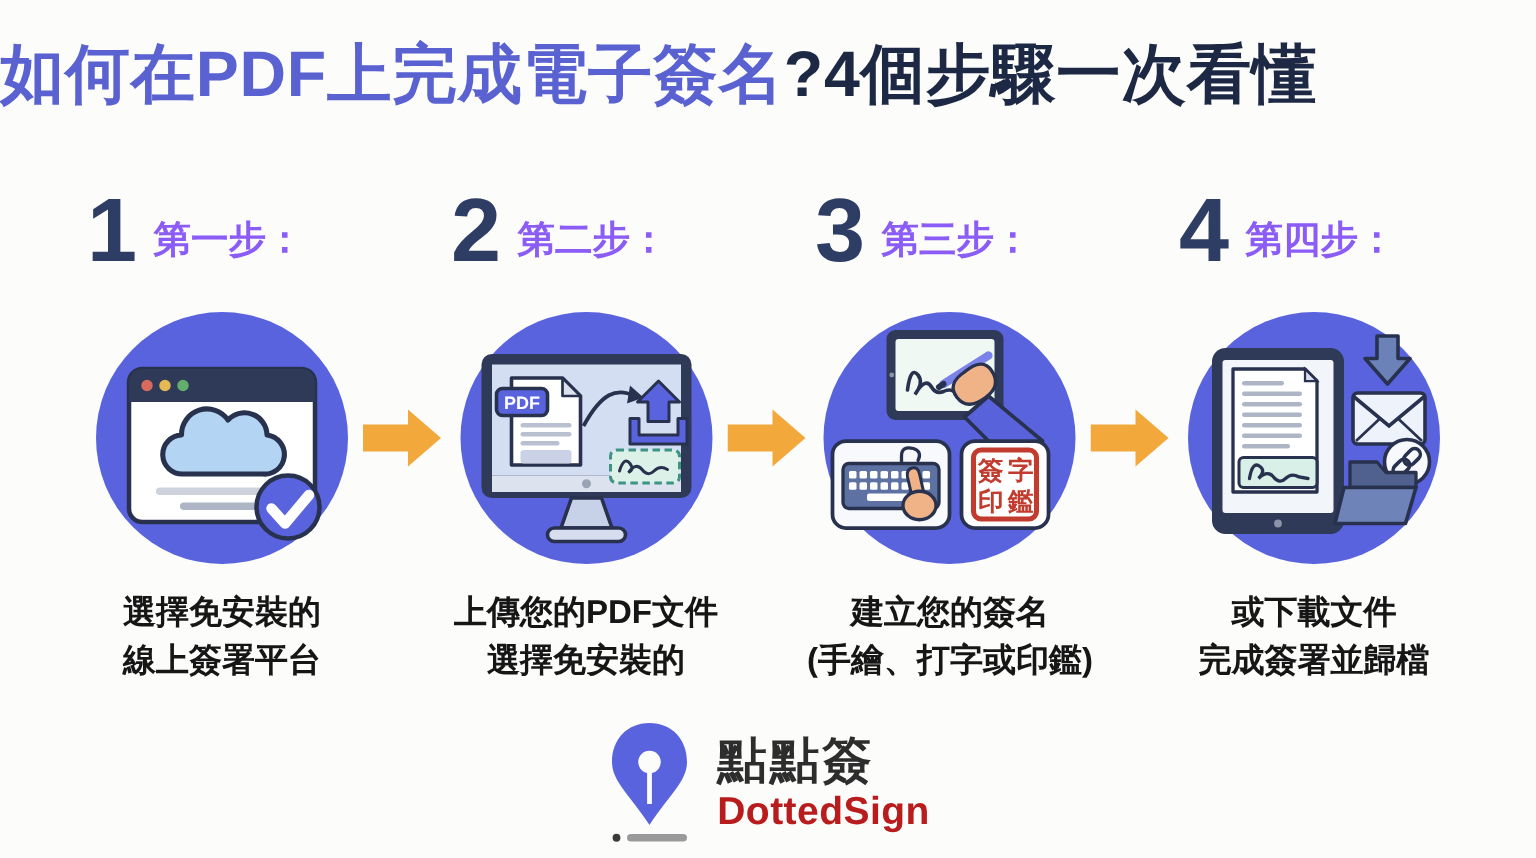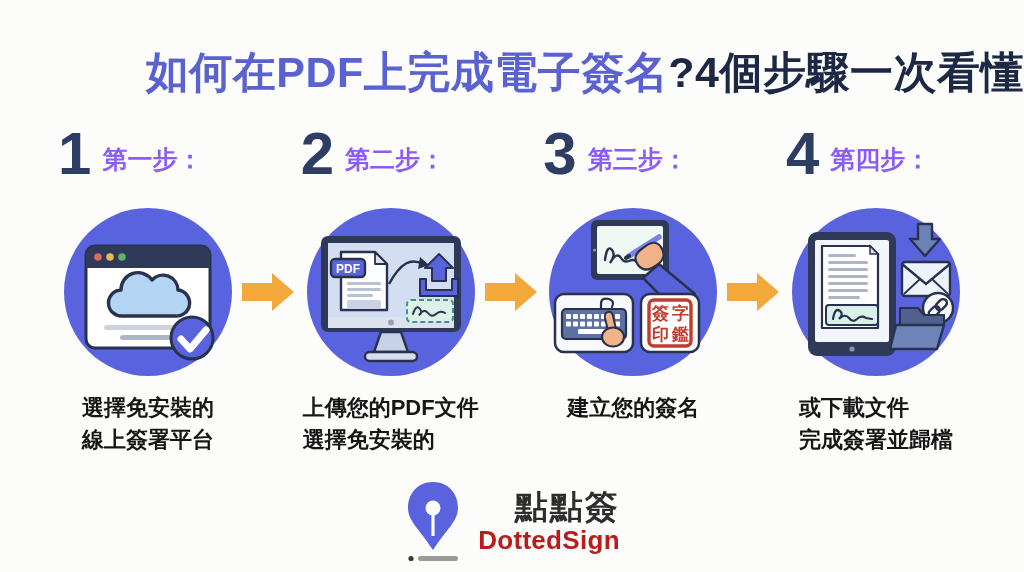--- a/index.html
+++ b/index.html
@@ -5,21 +5,21 @@
   html,body{margin:0;padding:0;}
   body{
     width:1024px;height:572px;overflow:hidden;
     background:#FCFCFA;
     font-family:"Liberation Sans","DejaVu Sans",sans-serif;
   }
   .poster{position:relative;width:1024px;height:572px;}
 
   
   .main-title{
-    padding-top:49px;text-align:right;
+    padding-top:27px;text-align:left;
     font-size:43px;font-weight:800;letter-spacing:0.5px;line-height:1.1;
     white-space:nowrap;
   }
   .main-title .t-hl{color:#5A62D2;}
   .main-title .t-rest{color:#1C2844;}
 
   
   .steps{
     position:absolute;top:118px;left:0;right:0;
     display:flex;justify-content:space-between;
@@ -27,37 +27,37 @@
   }
   .step-col{width:224px;display:flex;flex-direction:column;align-items:center;}
   .step-header{
     display:flex;align-items:center;gap:11px;height:72px;
     align-self:flex-start;margin-left:22px;
   }
   .step-num{font-size:60px;font-weight:800;color:#2E3D63;line-height:1;}
   .step-label{font-size:25px;font-weight:700;color:#8b5cf6;margin-top:10px;}
   .circle-wrap{margin-top:16px;width:172px;height:172px;}
   .step-desc{
-    margin-top:14px;text-align:left;
+    margin-top:14px;text-align:center;
     font-size:22px;font-weight:700;color:#161616;line-height:1.45;
     white-space:nowrap;
   }
 
   
   .flow-arrow{position:absolute;top:270px;width:54px;height:44px;}
   .flow-arrow.a1{left:242px;}
   .flow-arrow.a2{left:485px;}
   .flow-arrow.a3{left:727px;}
 
   
   .footer{
     position:absolute;left:0;right:0;bottom:8px;
     display:flex;justify-content:center;align-items:center;gap:16px;
   }
-  .brand-text{display:flex;flex-direction:column;line-height:1.15;align-items:flex-end;}
+  .brand-text{display:flex;flex-direction:column;line-height:1.15;}
   .brand-zh{font-size:33px;font-weight:800;color:#2D2D2D;letter-spacing:2px;}
   .brand-en{font-size:26px;font-weight:700;color:#b91c1c;letter-spacing:0.3px;}
 
   svg text{font-family:"Liberation Sans","DejaVu Sans",sans-serif;}
 </style>
 </head>
 <body>
 
 <div class="poster">
 
@@ -194,20 +194,21 @@
           <rect x="94" y="88" width="58" height="58" rx="9" fill="#FFFFFF" stroke="#28324E" stroke-width="2.5"></rect>
           <rect x="102" y="94" width="42" height="46" rx="5" fill="none" stroke="#C13B2E" stroke-width="3.4"></rect>
           <text x="113.5" y="113" font-size="17" font-weight="bold" fill="#C13B2E" text-anchor="middle">簽</text>
           <text x="133.5" y="113" font-size="17" font-weight="bold" fill="#C13B2E" text-anchor="middle">字</text>
           <text x="113.5" y="134" font-size="17" font-weight="bold" fill="#C13B2E" text-anchor="middle">印</text>
           <text x="133.5" y="134" font-size="17" font-weight="bold" fill="#C13B2E" text-anchor="middle">鑑</text>
         </g>
       </svg>
       <div class="step-desc">
         <div>建立您的簽名</div>
+        <div>(手繪、打字或印鑑)</div>
       </div>
     </div>
 
     <div class="step-col">
       <div class="step-header">
         <span class="step-num">4</span>
         <span class="step-label">第四步：</span>
       </div>
       <svg class="circle-wrap" viewBox="0 0 172 172">
         <circle cx="86" cy="86" r="84" fill="#5A63DE"></circle>

